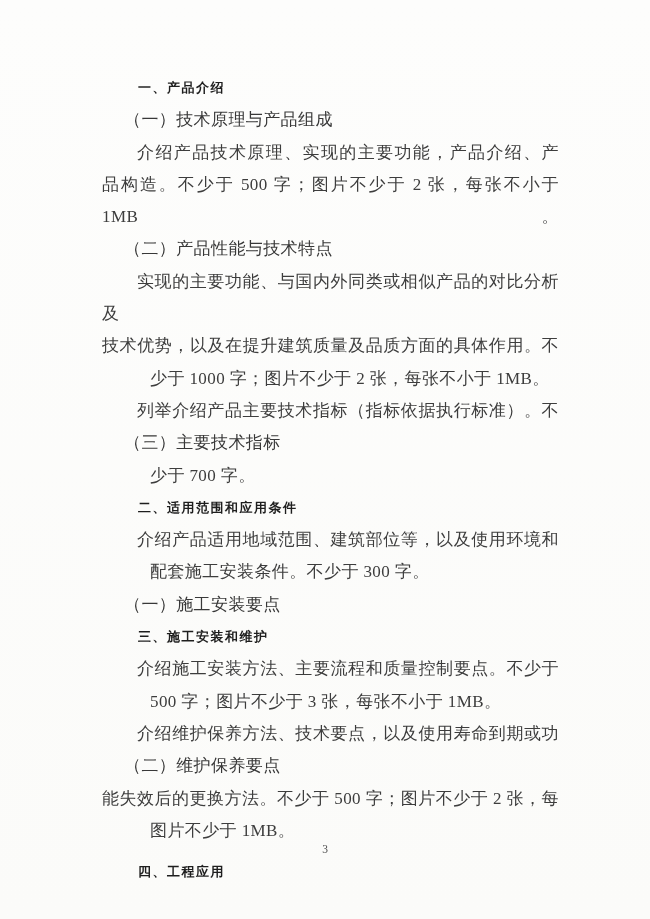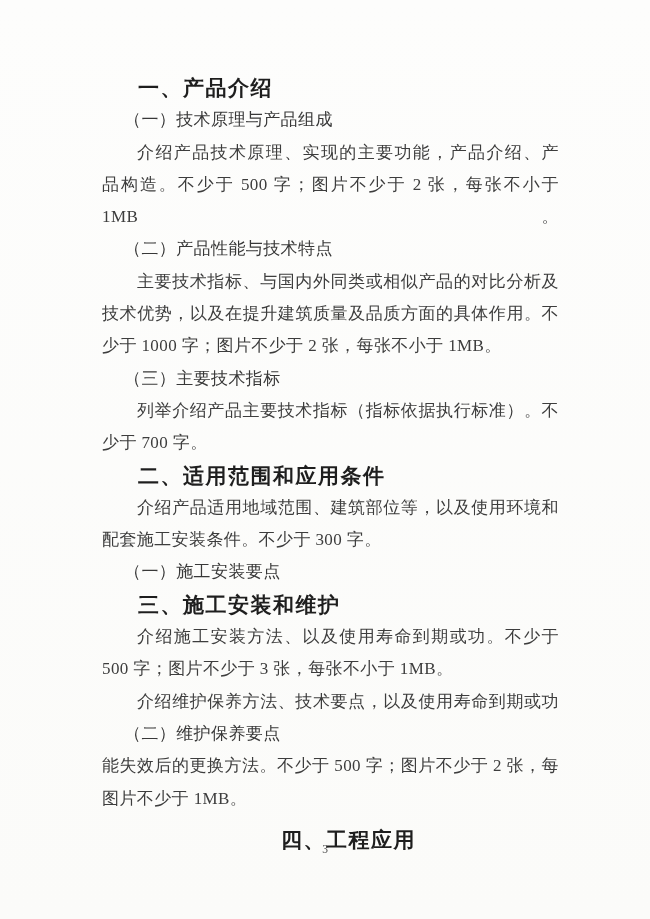--- a/index.html
+++ b/index.html
@@ -33,21 +33,21 @@
     letter-spacing: 0.4px;
   }
 
   .line { white-space: nowrap; }
 
   
   .h1 {
     font-family: "Liberation Sans", "DejaVu Sans", sans-serif;
     font-weight: bold;
     color: #1e1e1e;
-    font-size: 21px;
+    font-size: 13px;
     letter-spacing: 1.5px;
     text-indent: 36px;
     white-space: nowrap;
   }
 
   
   .h2 {
     text-indent: 22px;
     color: #383838;
     white-space: nowrap;
@@ -67,23 +67,24 @@
     text-align: justify;
     text-align-last: justify;
     white-space: normal;
     color: #3d3d3d;
   }
 
   
   .f {
     text-align: left;
     color: #3d3d3d;
+    margin-left: 48px;
   }
 
-  .gap-before { margin-top: 9px; text-align: center; }
+  .gap-before { margin-top: 9px; }
 
   .page-number {
     position: absolute;
     top: 843px;
     left: 0;
     width: 650px;
     text-align: center;
     font-size: 11.5px;
     color: #4d4d4d;
     font-family: "Liberation Serif", "DejaVu Serif", serif;
@@ -93,32 +94,32 @@
 <body>
 
 <div class="page">
 
   <div class="doc">
     <div class="line h1">一、产品介绍</div>
     <div class="line h2">（一）技术原理与产品组成</div>
     <div class="line pj">介绍产品技术原理、实现的主要功能，产品介绍、产</div>
     <div class="line fj">品构造。不少于 500 字；图片不少于 2 张，每张不小于 1MB。</div>
     <div class="line h2">（二）产品性能与技术特点</div>
-    <div class="line pj">主要技术指标、与国内外同类或相似产品的对比分析及</div>
+    <div class="line pj">实现的主要功能、与国内外同类或相似产品的对比分析及</div>
     <div class="line fj">技术优势，以及在提升建筑质量及品质方面的具体作用。不</div>
     <div class="line f">少于 1000 字；图片不少于 2 张，每张不小于 1MB。</div>
+    <div class="line pj">列举介绍产品主要技术指标（指标依据执行标准）。不</div>
     <div class="line h2">（三）主要技术指标</div>
-    <div class="line pj">列举介绍产品主要技术指标（指标依据执行标准）。不</div>
     <div class="line f">少于 700 字。</div>
     <div class="line h1">二、适用范围和应用条件</div>
     <div class="line pj">介绍产品适用地域范围、建筑部位等，以及使用环境和</div>
     <div class="line f">配套施工安装条件。不少于 300 字。</div>
     <div class="line h2">（一）施工安装要点</div>
     <div class="line h1">三、施工安装和维护</div>
-    <div class="line pj">介绍施工安装方法、以及使用寿命到期或功。不少于</div>
+    <div class="line pj">介绍施工安装方法、主要流程和质量控制要点。不少于</div>
     <div class="line f">500 字；图片不少于 3 张，每张不小于 1MB。</div>
     <div class="line pj">介绍维护保养方法、技术要点，以及使用寿命到期或功</div>
     <div class="line h2">（二）维护保养要点</div>
     <div class="line fj">能失效后的更换方法。不少于 500 字；图片不少于 2 张，每</div>
     <div class="line f">图片不少于 1MB。</div>
     <div class="line h1 gap-before">四、工程应用</div>
   </div>
 
   <div class="page-number">3</div>
 

